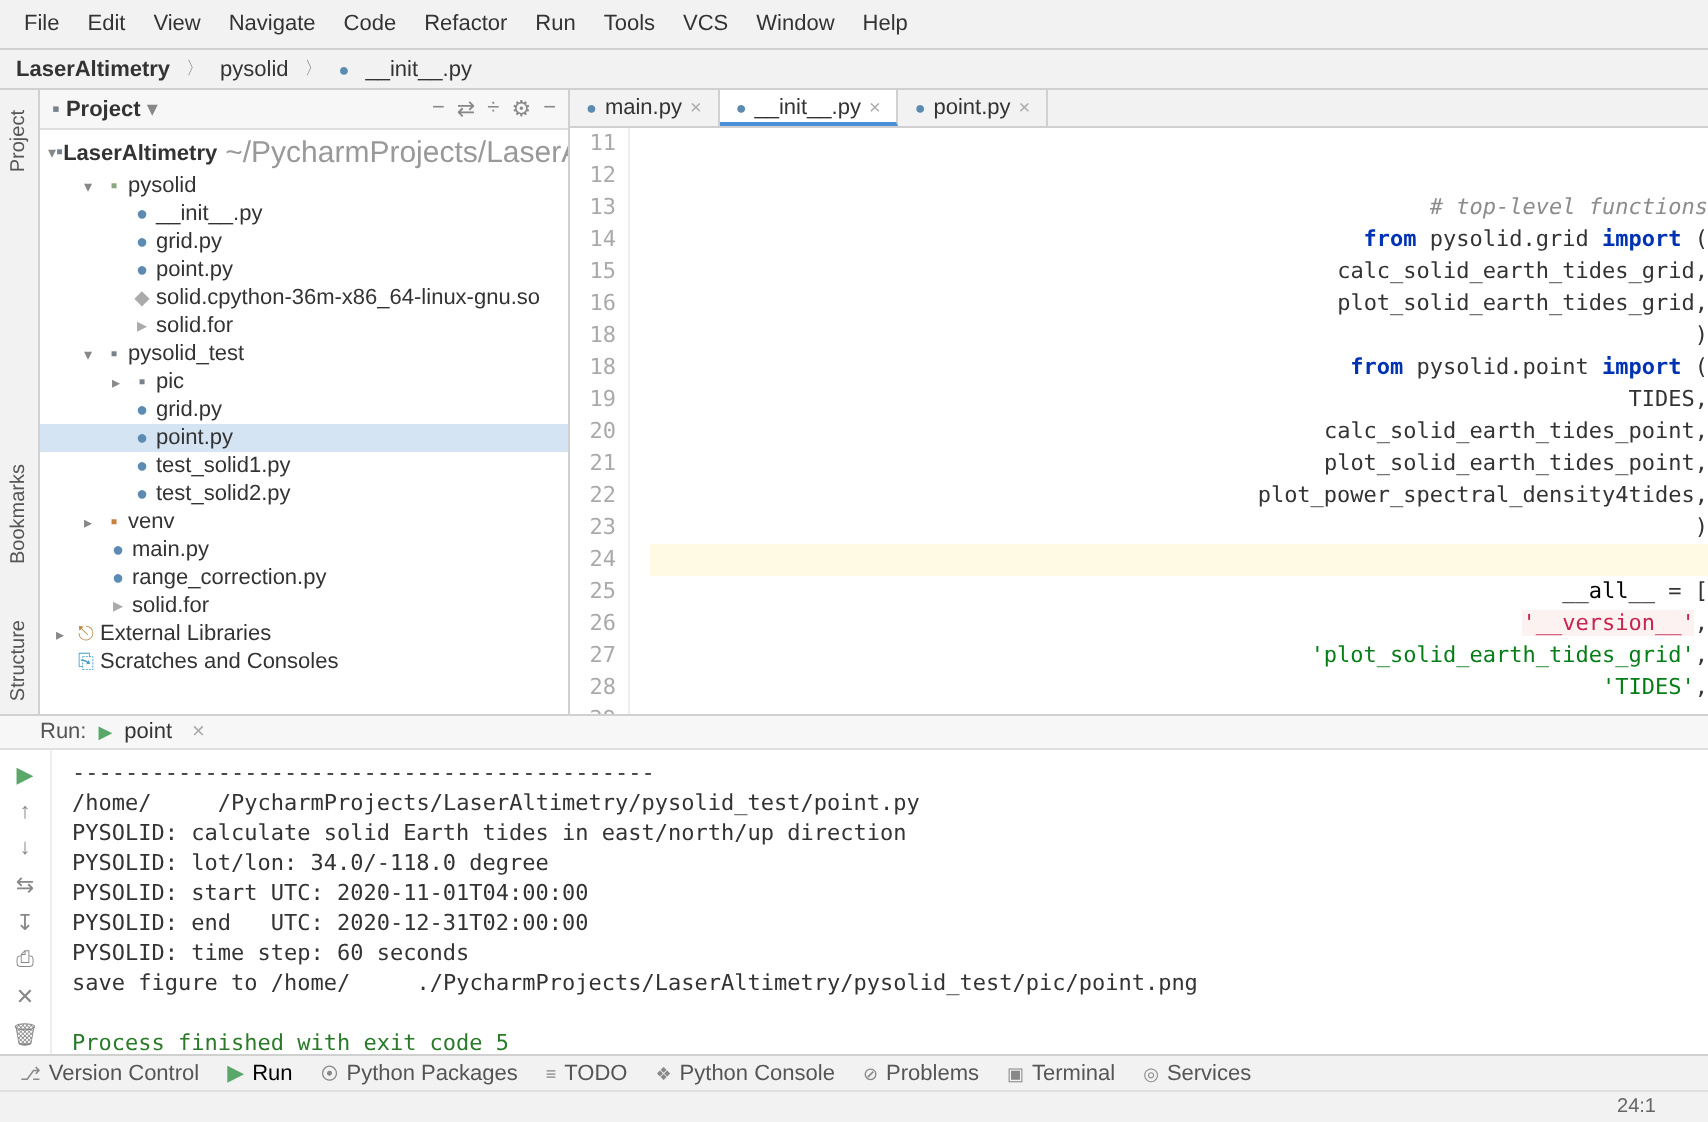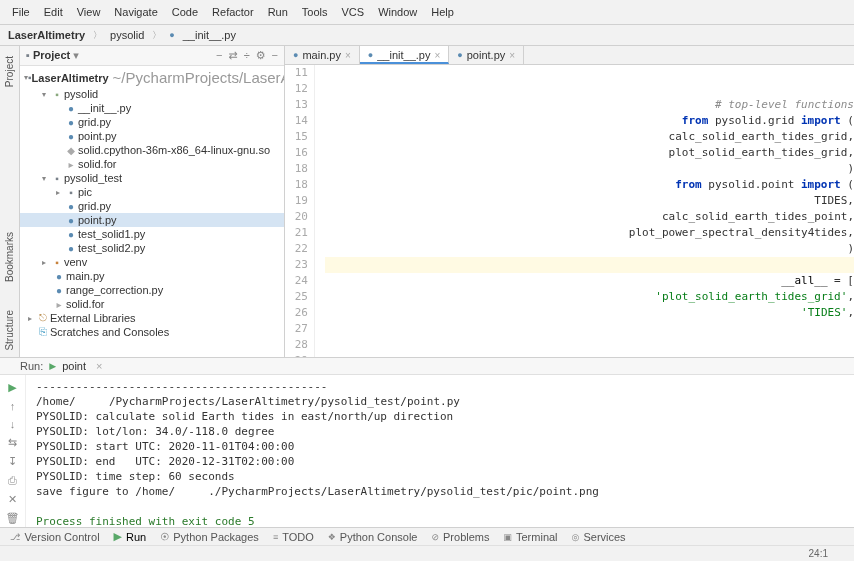--- a/index.html
+++ b/index.html
@@ -383,24 +383,26 @@
           <div class="code-line"></div>
           <div class="code-line"></div>
           <div class="code-line"><span class="tk-cm"># top-level functions</span></div>
           <div class="code-line"><span class="tk-kw">from</span> pysolid.grid <span class="tk-kw">import</span> (</div>
           <div class="code-line">    calc_solid_earth_tides_grid,</div>
           <div class="code-line">    plot_solid_earth_tides_grid,</div>
           <div class="code-line">)</div>
           <div class="code-line"><span class="tk-kw">from</span> pysolid.point <span class="tk-kw">import</span> (</div>
           <div class="code-line">    TIDES,</div>
           <div class="code-line">    calc_solid_earth_tides_point,</div>
+          <div class="code-line">    plot_solid_earth_tides_point,</div>
           <div class="code-line">    plot_power_spectral_density4tides,</div>
           <div class="code-line">)</div>
           <div class="code-line hl"></div>
           <div class="code-line"><span class="tk-id">__all__</span> = [</div>
+          <div class="code-line">    <span class="tk-warn">'__version__'</span>,</div>
           <div class="code-line">    <span class="tk-str">'plot_solid_earth_tides_grid'</span>,</div>
           <div class="code-line">    <span class="tk-str">'TIDES'</span>,</div>
         </div>
     </div>
   </div>
 </div>
 
 <div class="run-panel">
   <div class="run-header">
     <span class="label">Run:</span>

